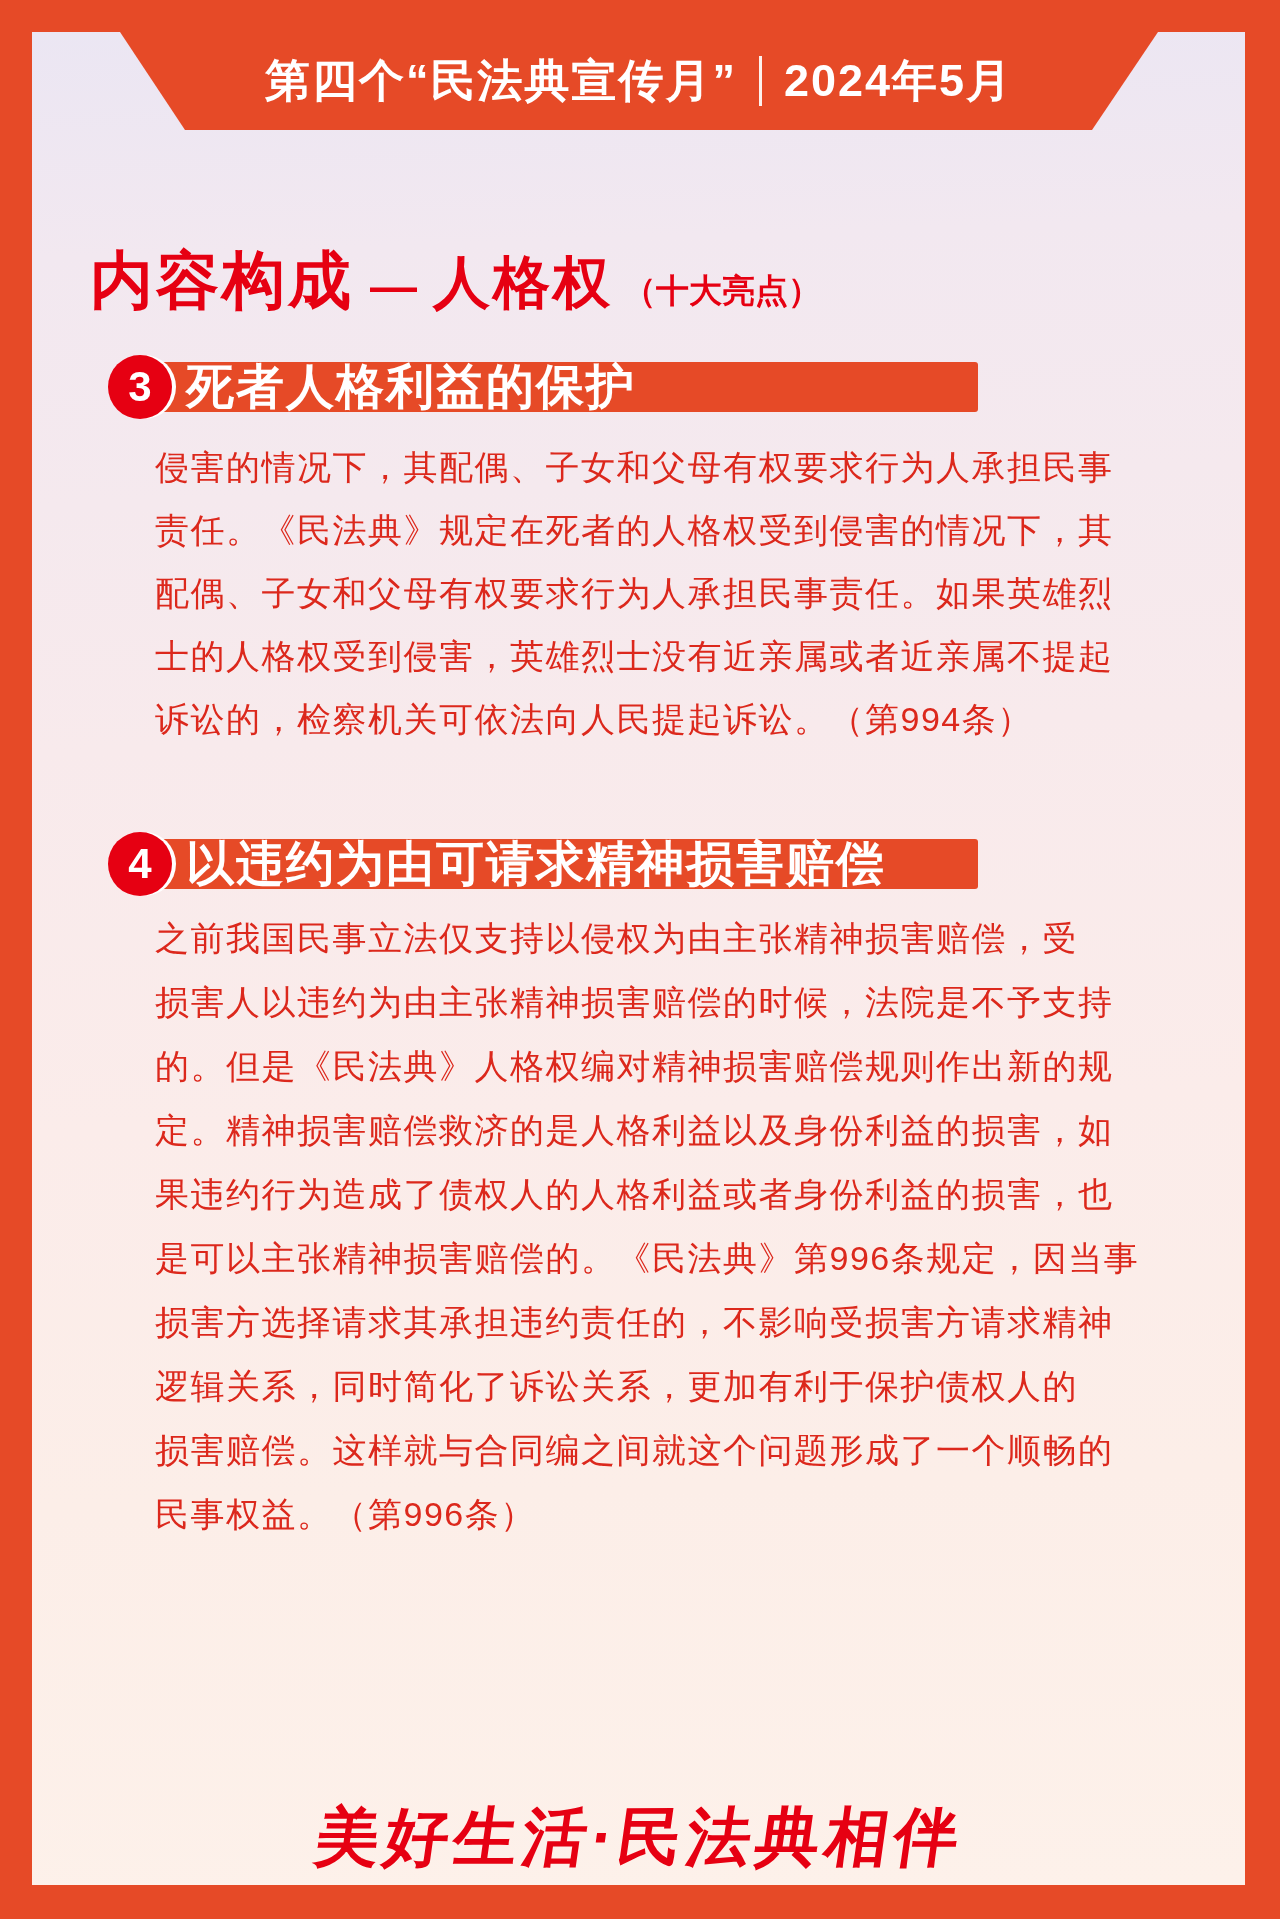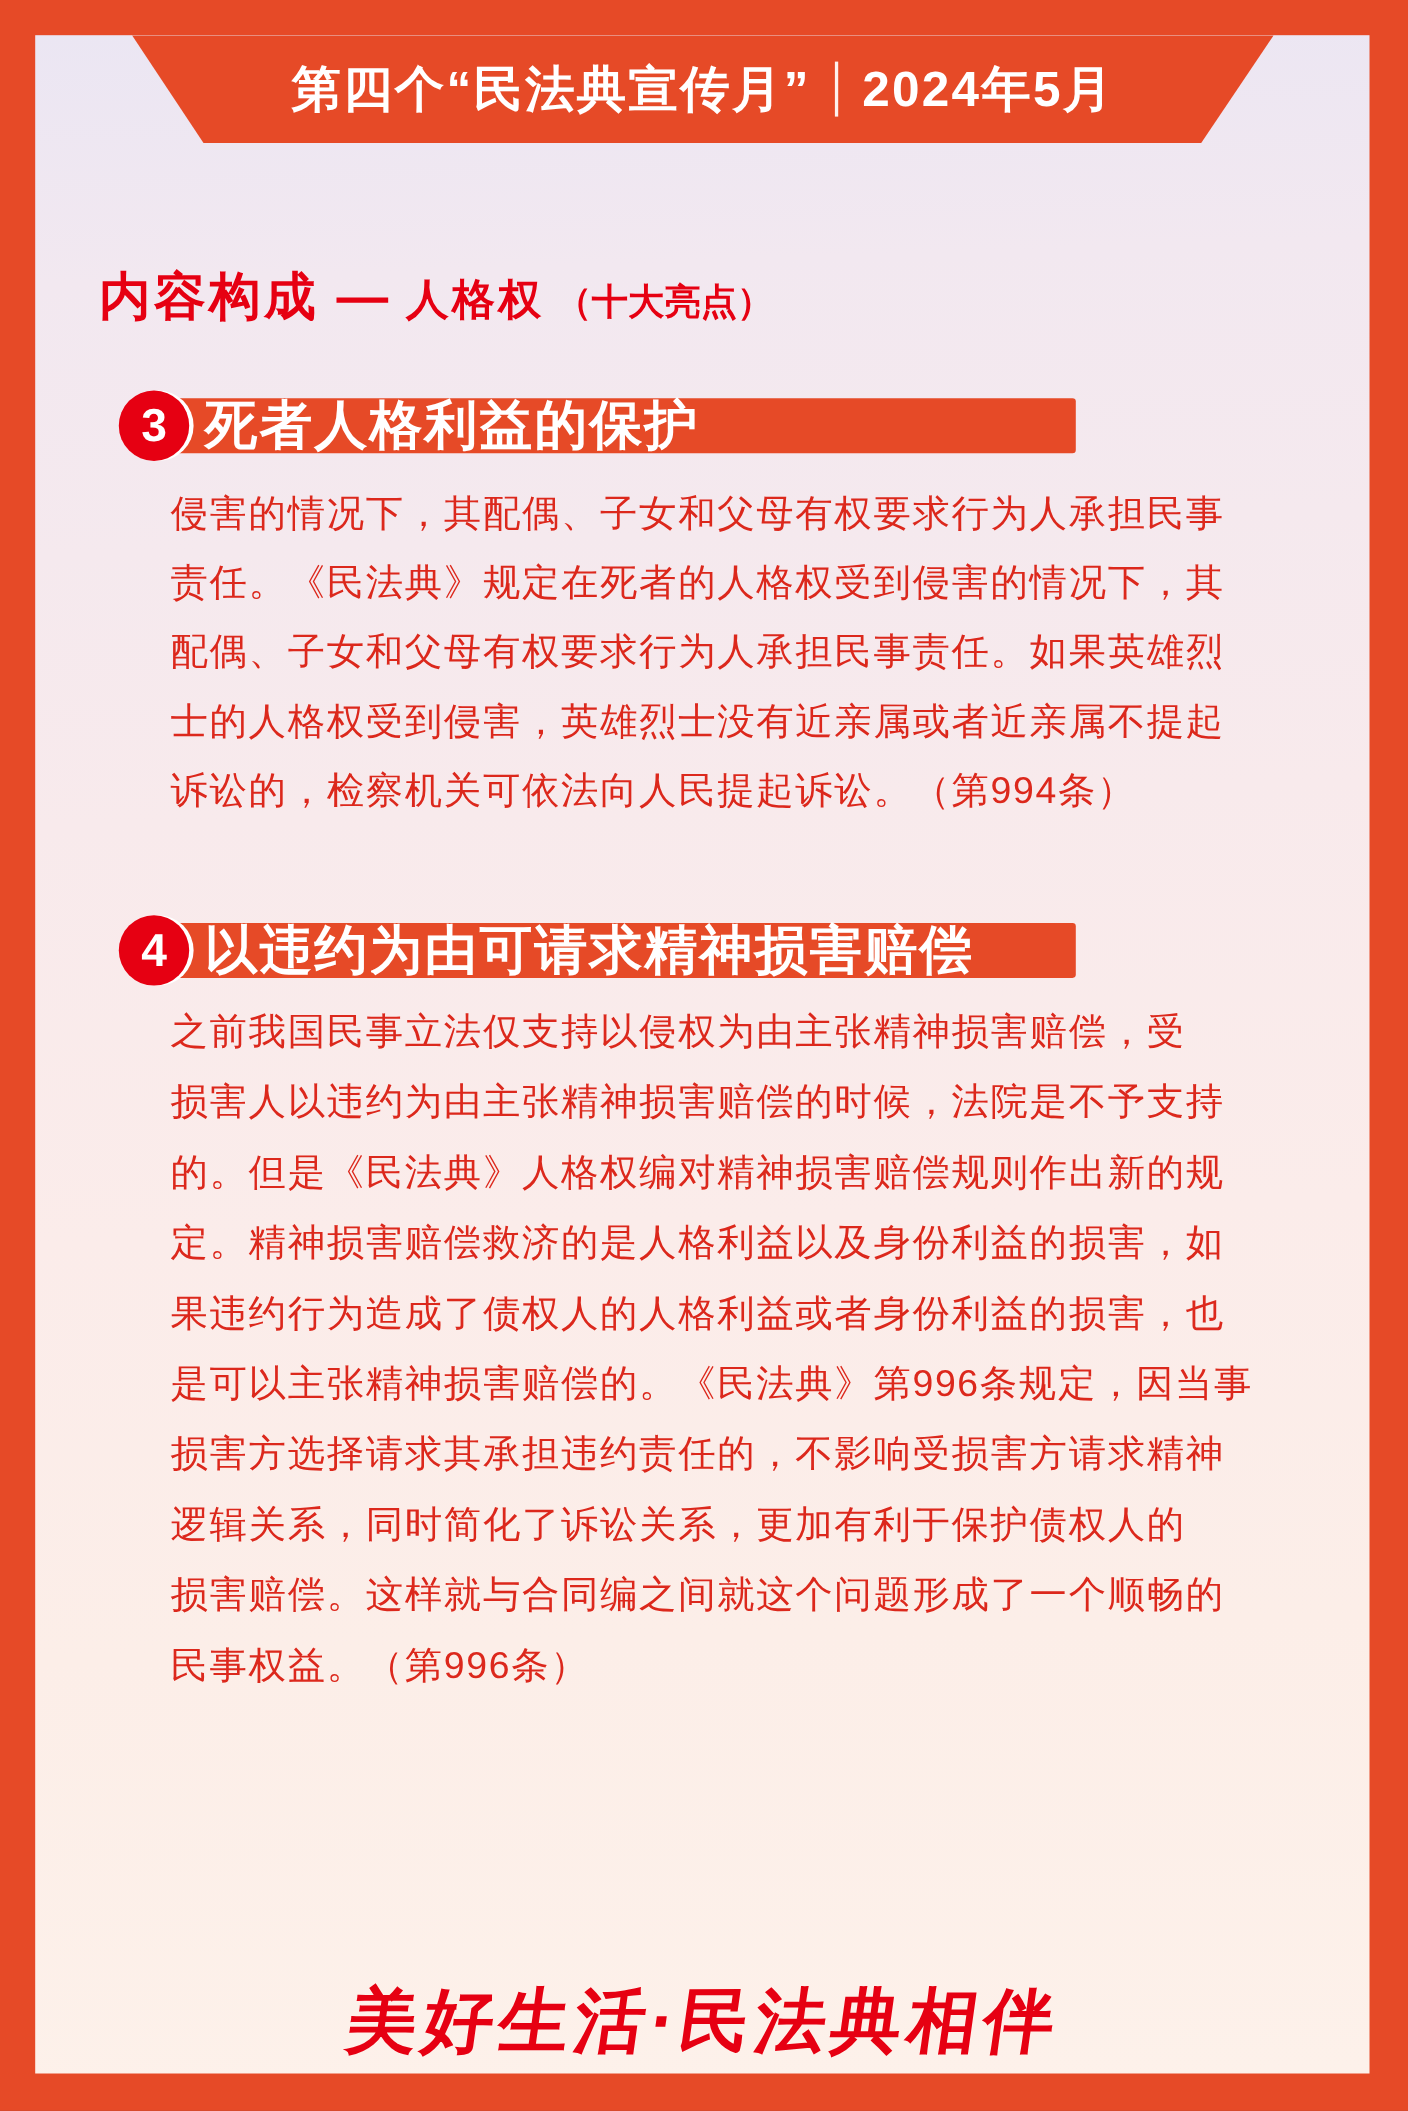--- a/index.html
+++ b/index.html
@@ -30,23 +30,23 @@
   .banner-divider {
     width:3px; height:50px; background:#ffffff; opacity:.92;
     margin:0 22px; align-self:center;
   }
   
   .title-row {
     position:absolute; left:90px; top:238px;
     display:flex; align-items:baseline;
     color:#E60012; white-space:nowrap;
   }
-  .title-prefix { font-size:47px; font-weight:600; letter-spacing:3px; }
+  .title-prefix { font-size:63px; font-weight:600; letter-spacing:3px; }
   .title-dash   { font-size:47px; font-weight:700; margin:0 16px; }
-  .title-highlight { font-size:39px; font-weight:900; letter-spacing:3px; }
+  .title-highlight { font-size:57px; font-weight:900; letter-spacing:3px; }
   .title-suffix { font-size:33px; font-weight:600; margin-left:10px; }
   
   .section-bar {
     position:absolute; left:142px; width:836px; height:50px;
     background:#E64A27; border-radius:3px;
     display:flex; align-items:center;
   }
   .bar-3 { top:362px; }
   .bar-4 { top:839px; }
   .section-heading {

